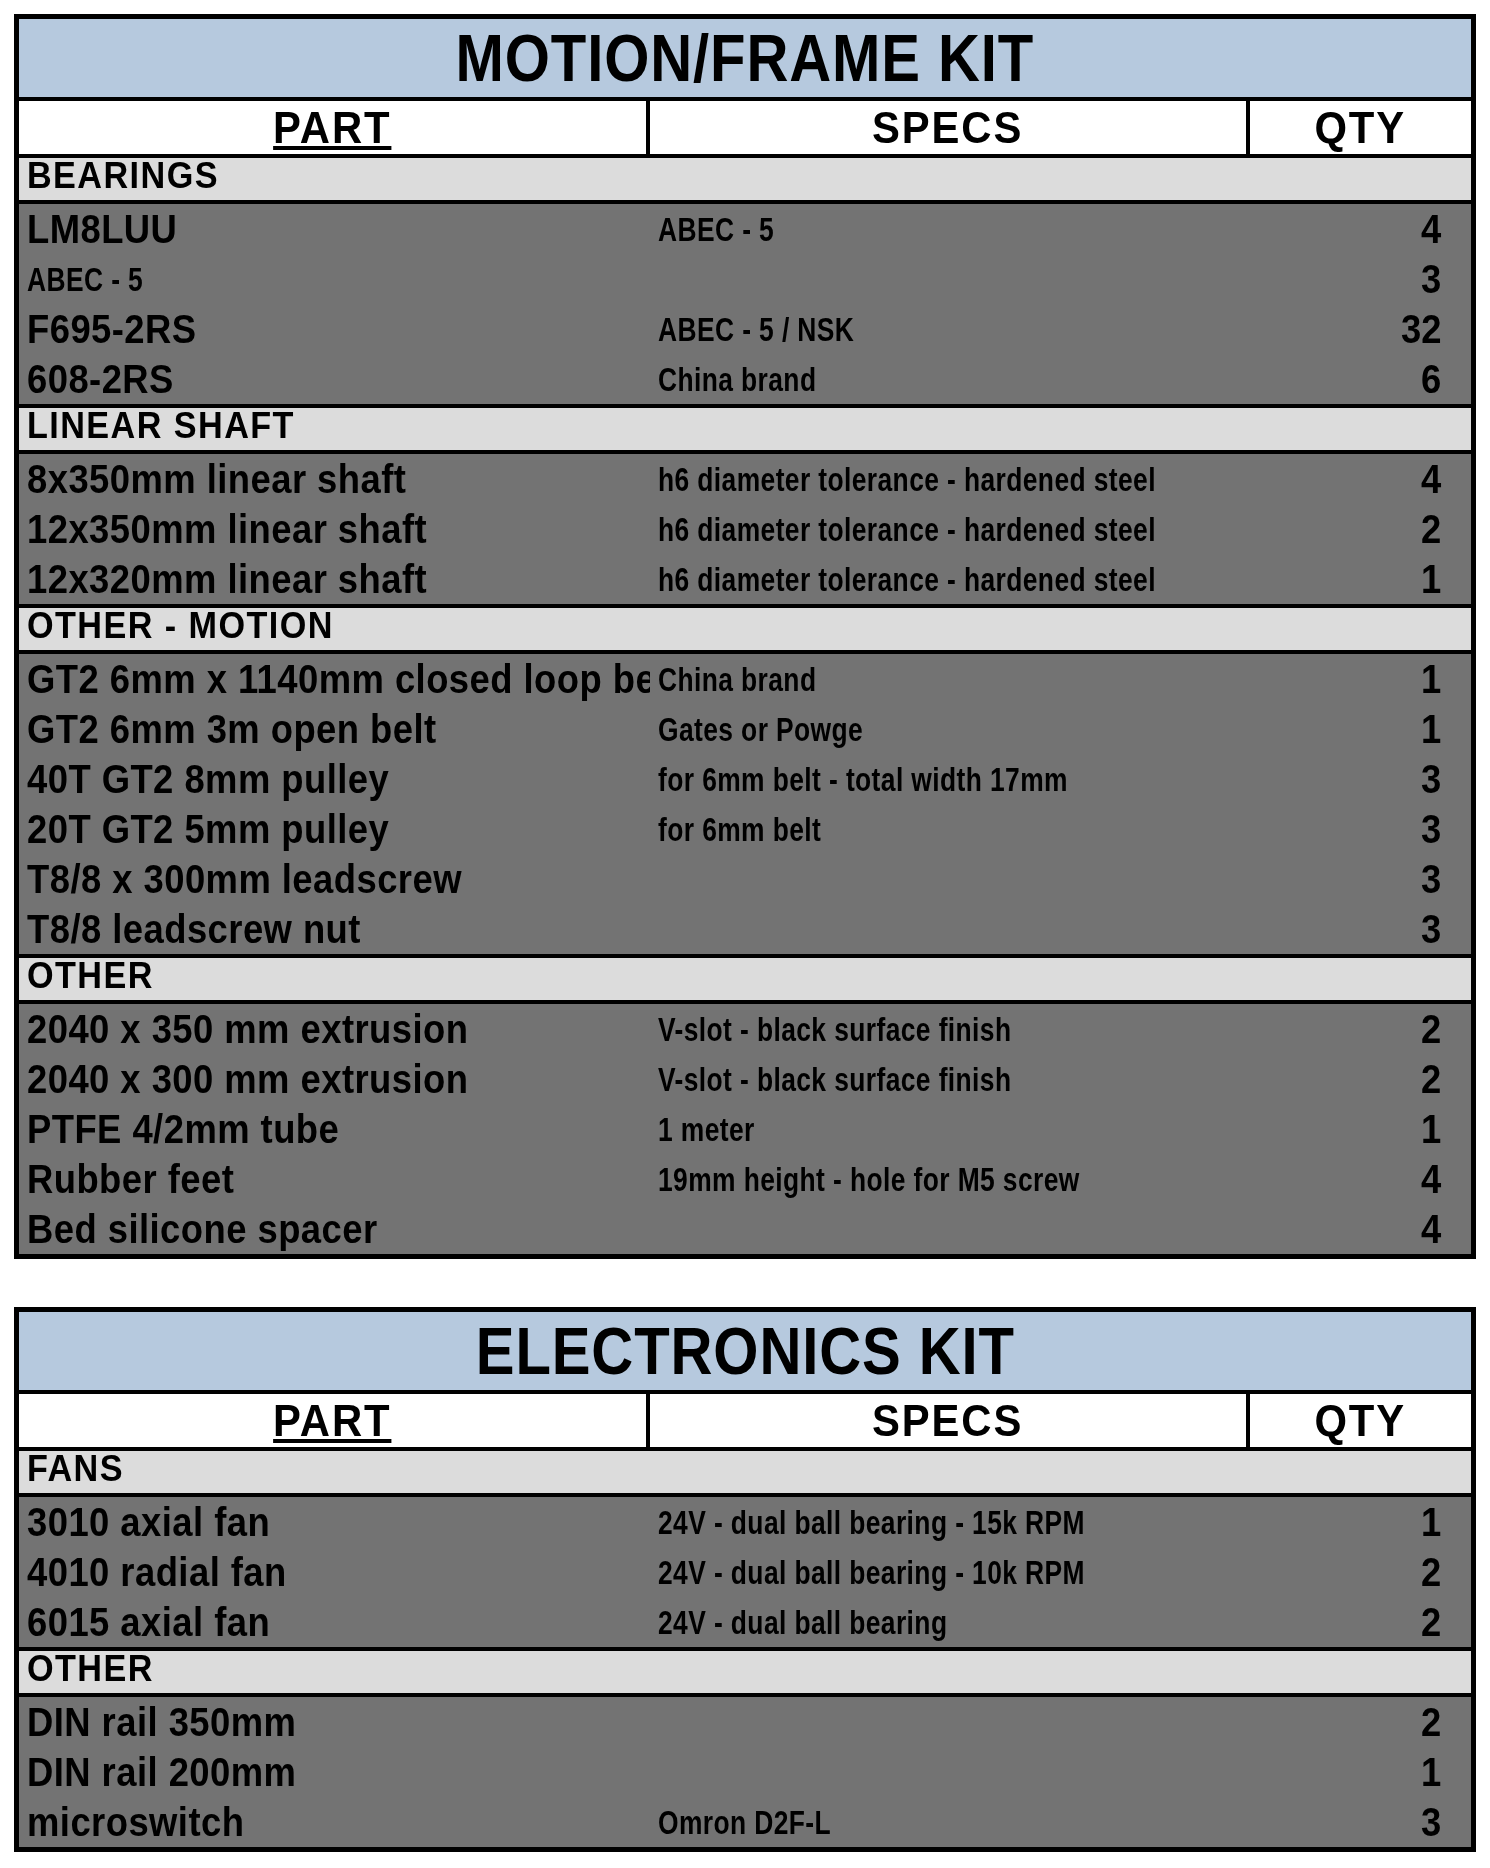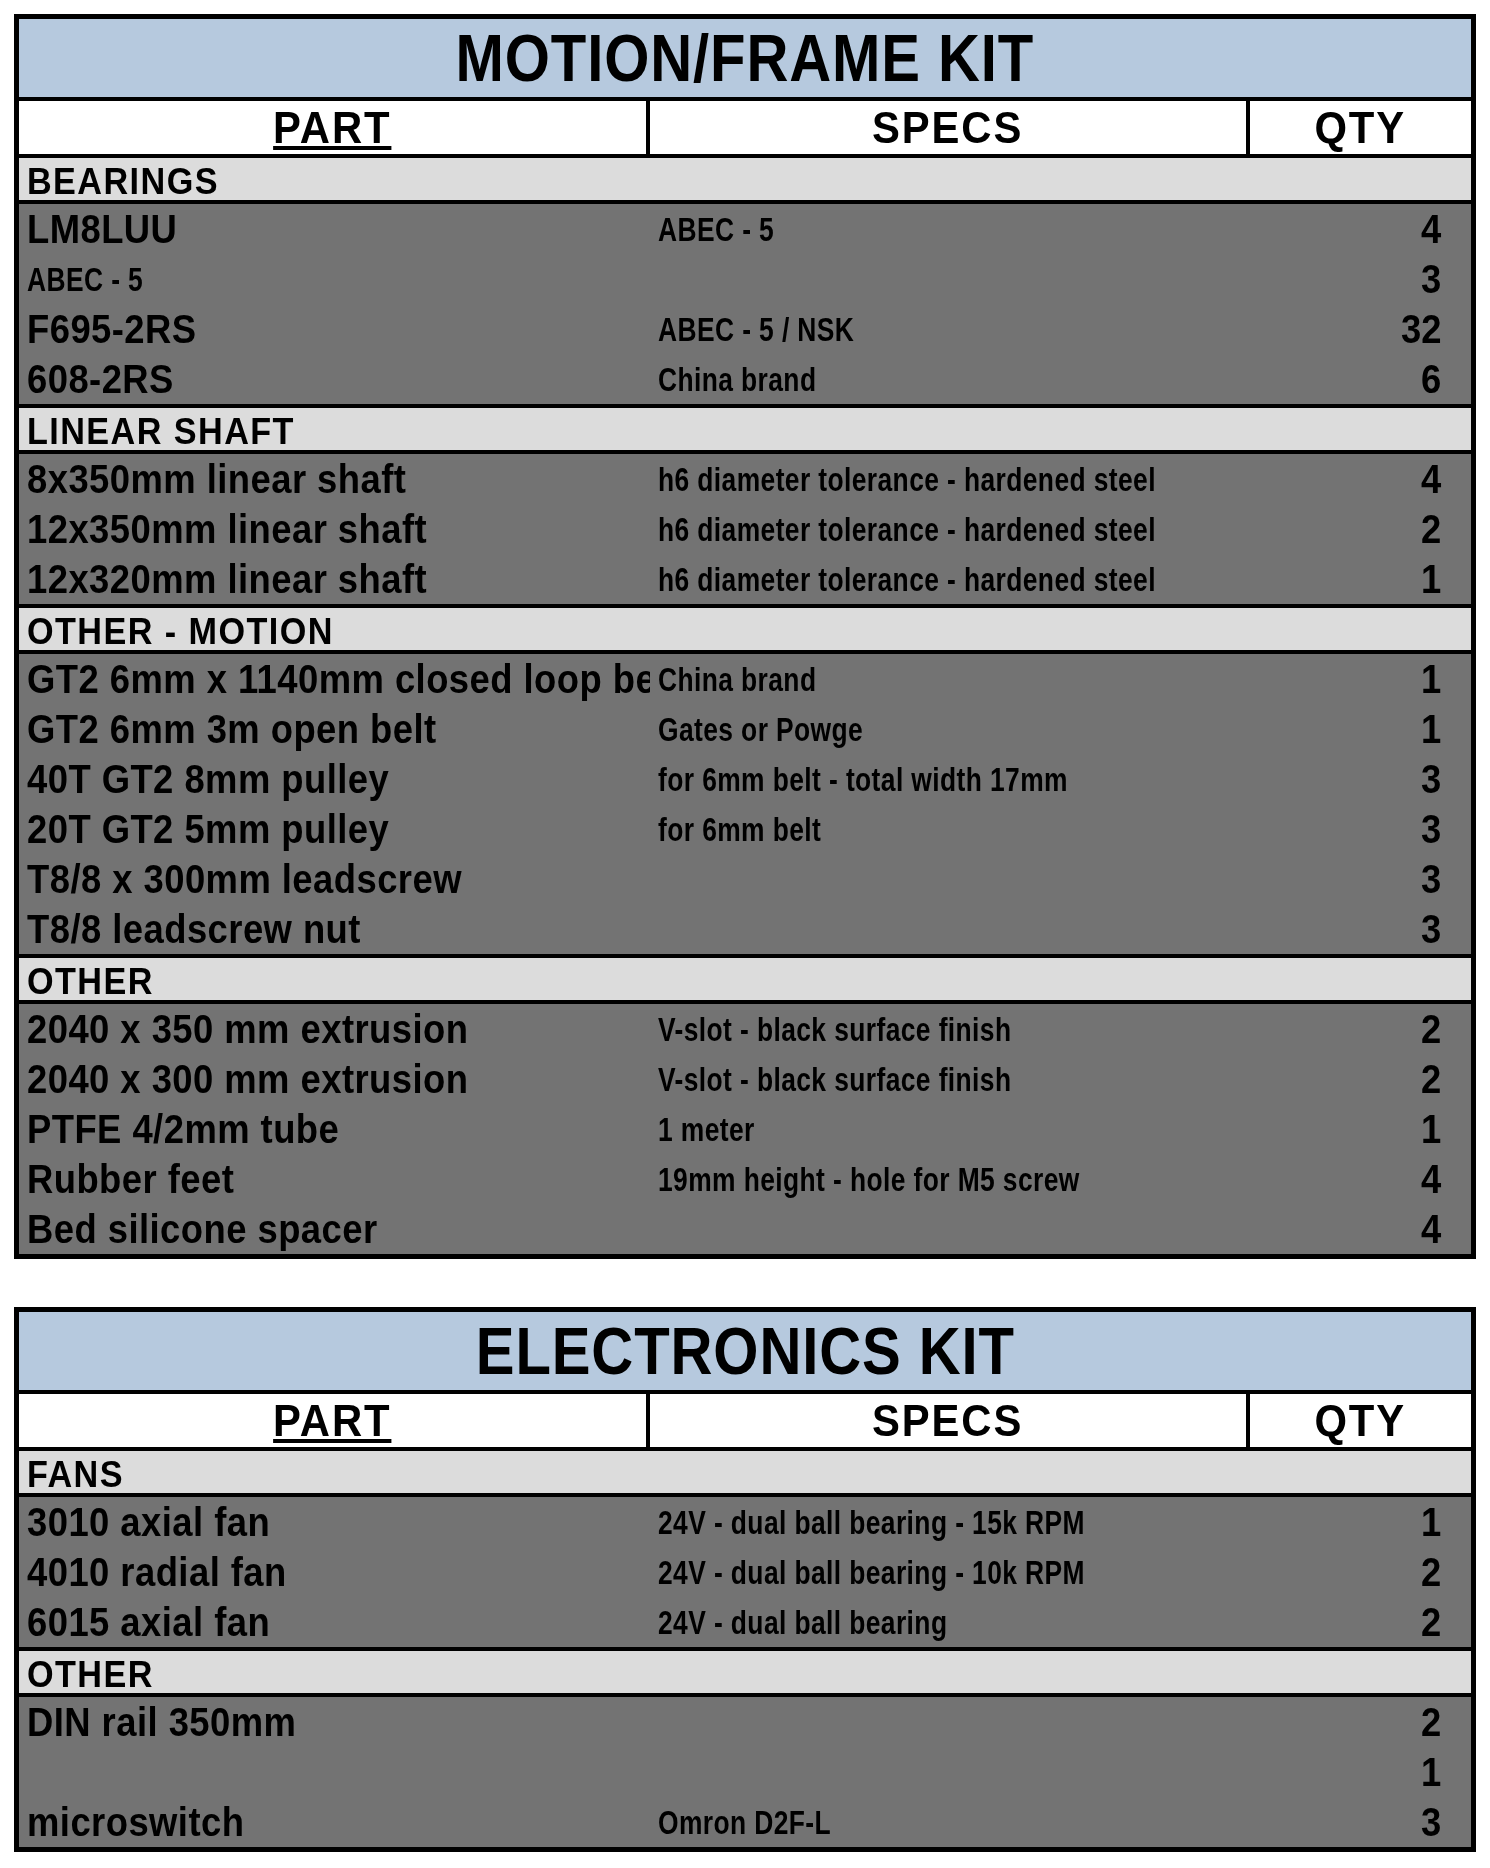--- a/index.html
+++ b/index.html
@@ -37,21 +37,21 @@
   }
   .hcell{display:flex;align-items:center;justify-content:center;}
   .hcell.part{width:631px;border-right:4px solid var(--border);text-decoration:underline;}
   .hcell.specs{width:600px;border-right:4px solid var(--border);}
   .hcell.qty{flex:1;border-radius:26px;}
   .band{
     height:50px;
     background:var(--section-bg);
     border-top:4px solid var(--border);
     border-bottom:4px solid var(--border);
-    display:flex;align-items:flex-end;
+    display:flex;align-items:flex-start;
     padding-left:8px;
     overflow:hidden;
   }
   .row{display:flex;height:50px;background:#737373;}
   .cell{display:flex;align-items:center;overflow:hidden;}
   .cell.part{width:631px;padding-left:8px;}
   .cell.specs{width:712px;padding-left:8px;}
   .cell.qty{flex:1;justify-content:flex-end;padding-right:30px;}
 
   .tx{
@@ -413,20 +413,23 @@
     </div>
     <div class="cell specs">
       <span class="tx"></span>
     </div>
     <div class="cell qty">
       <span class="tx">2</span>
     </div>
   </div>
 
   <div class="row">
+    <div class="cell part">
+      <span class="tx">DIN rail 200mm</span>
+    </div>
     <div class="cell specs">
       <span class="tx"></span>
     </div>
     <div class="cell qty">
       <span class="tx">1</span>
     </div>
   </div>
 
   <div class="row">
     <div class="cell part">

